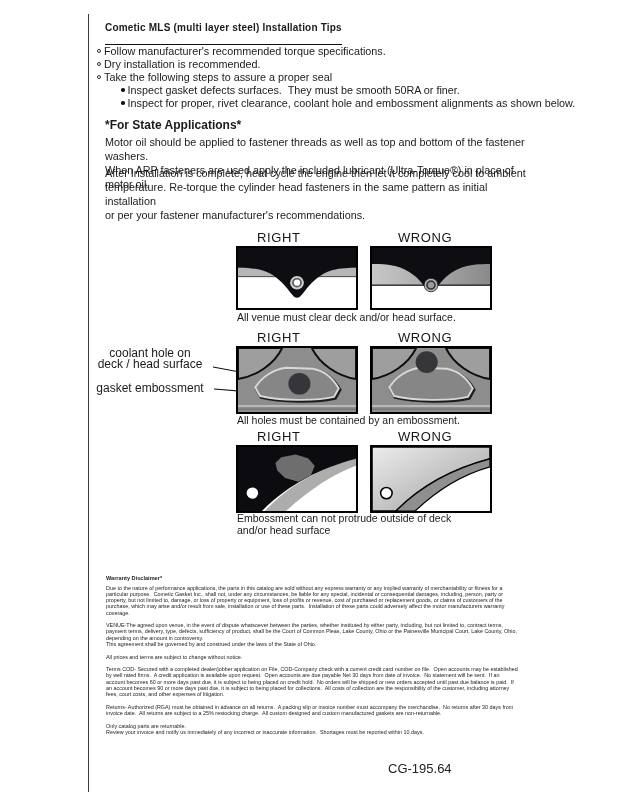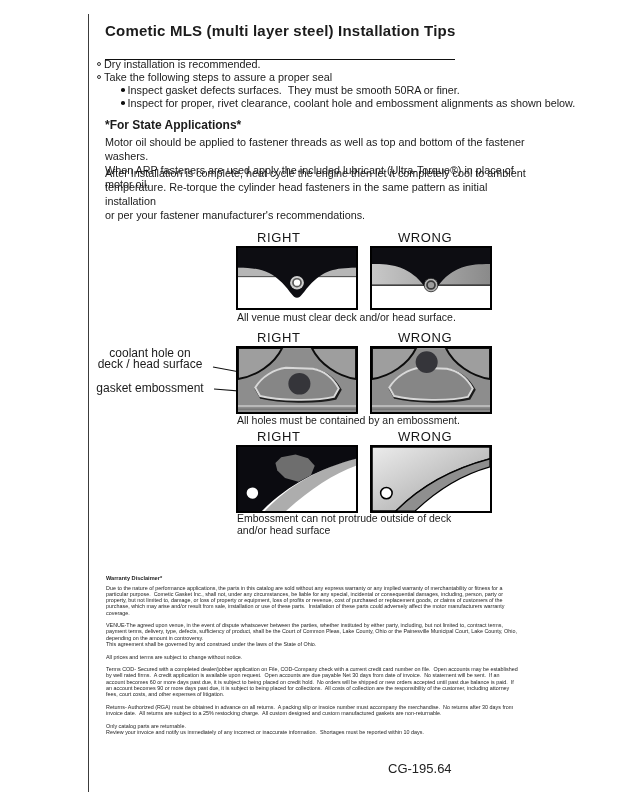--- a/index.html
+++ b/index.html
@@ -2,22 +2,22 @@
 <html><head>
 <meta charset="utf-8">
 <style>
   * { margin:0; padding:0; box-sizing:border-box; }
   html,body { width:618px; height:800px; background:#ffffff; }
   body { font-family:"Liberation Sans","DejaVu Sans",sans-serif; color:#1b1b1b; }
   .page { position:relative; width:618px; height:800px; background:#fff; overflow:hidden; }
 
   .left-rule { position:absolute; left:88px; top:14px; width:1px; height:778px; background:#3c3c3c; }
 
-  .title { position:absolute; left:105px; top:22px; font-size:15px; font-weight:bold;
-           display:inline-block; border-bottom:1.6px solid #111; padding-bottom:20px; letter-spacing:0.2px; }
+  .title { position:absolute; left:105px; top:22px; font-size:10px; font-weight:bold;
+           display:inline-block; border-bottom:1.6px solid #111; padding-bottom:11px; letter-spacing:0.2px; }
 
   .bullet { position:absolute; display:flex; align-items:flex-start; font-size:10.8px; }
   .bullet .txt { white-space:pre-wrap; }
   .o-marker { width:4px; height:4px; border:1px solid #333; border-radius:50%; margin:4px 3px 0 0; flex:none; }
   .dot-marker { width:3.6px; height:3.6px; background:#111; border-radius:50%; margin:4.4px 3px 0 0; flex:none; }
   .b-main { left:97px; }
   .b-sub  { left:121px; }
   .r1{top:45px} .r2{top:58px} .r3{top:71px} .r4{top:84px} .r5{top:97px}
 
   .diesel-head { position:absolute; left:105px; top:118px; font-size:12px; font-weight:bold; }
@@ -41,20 +41,24 @@
 </style>
 </head>
 <body>
 
 <div class="page">
 
   <div class="left-rule"></div>
 
   <div class="title">Cometic MLS (multi layer steel) Installation Tips</div>
 
+  <div class="bullet b-main r1">
+    <span class="o-marker"></span>
+    <span class="txt">Follow manufacturer's recommended torque specifications.</span>
+  </div>
   <div class="bullet b-main r2">
     <span class="o-marker"></span>
     <span class="txt">Dry installation is recommended.</span>
   </div>
   <div class="bullet b-main r3">
     <span class="o-marker"></span>
     <span class="txt">Take the following steps to assure a proper seal</span>
   </div>
   <div class="bullet b-sub r4">
     <span class="dot-marker"></span>

